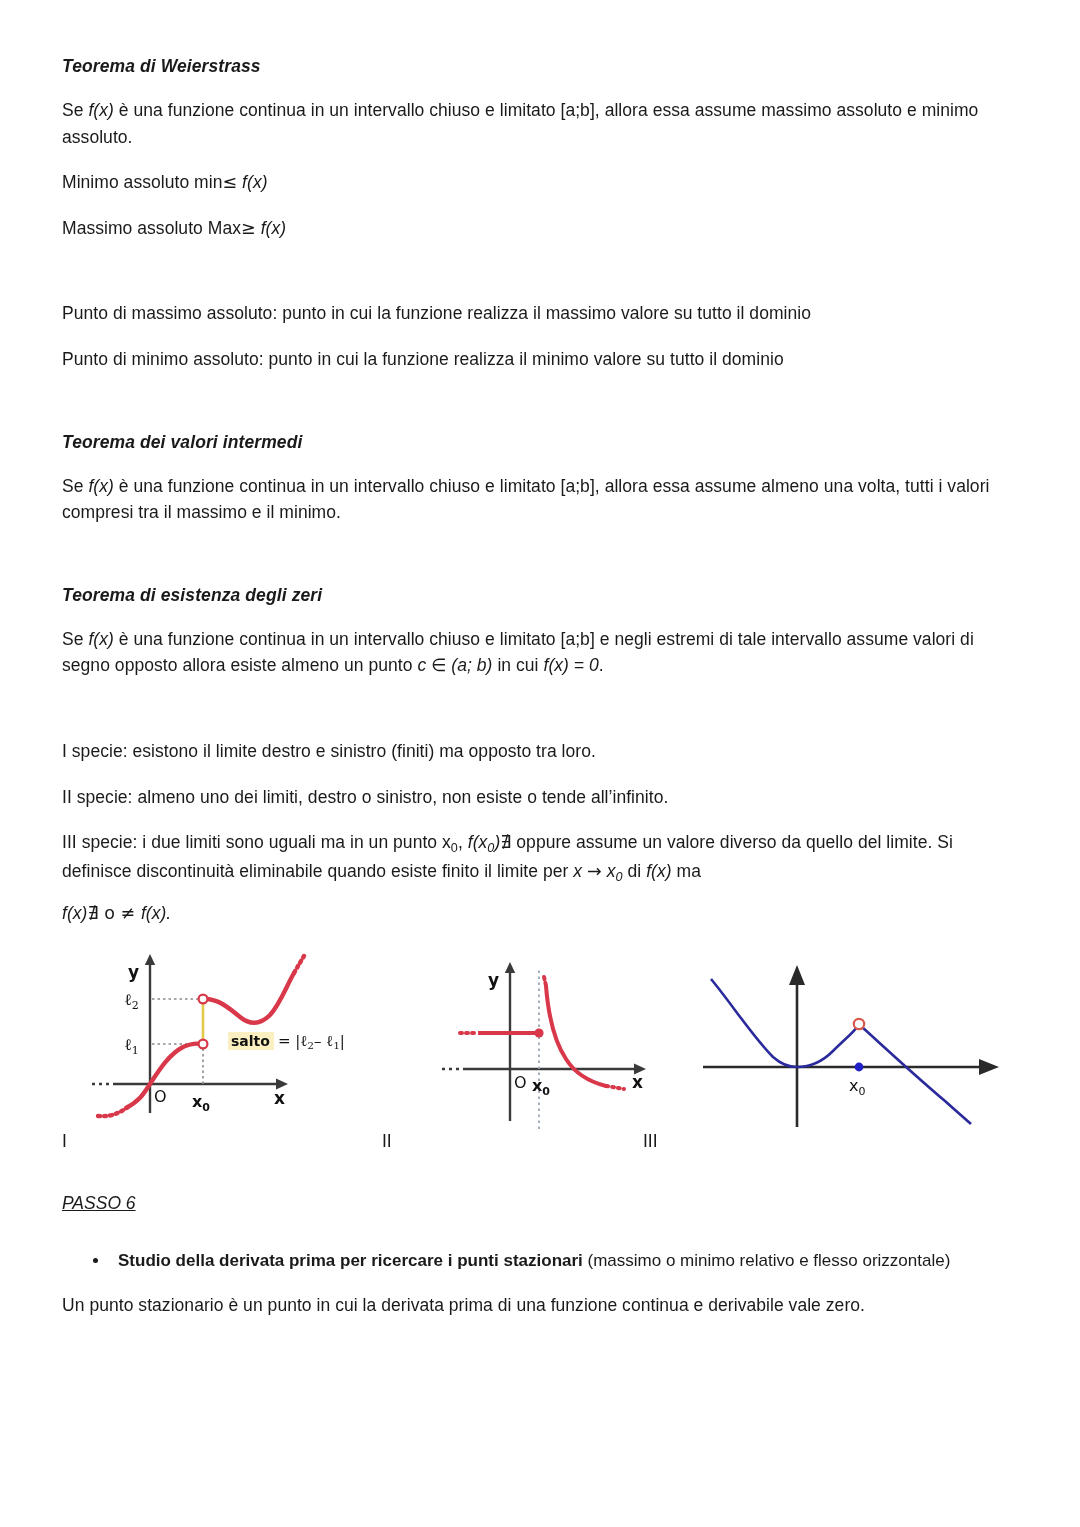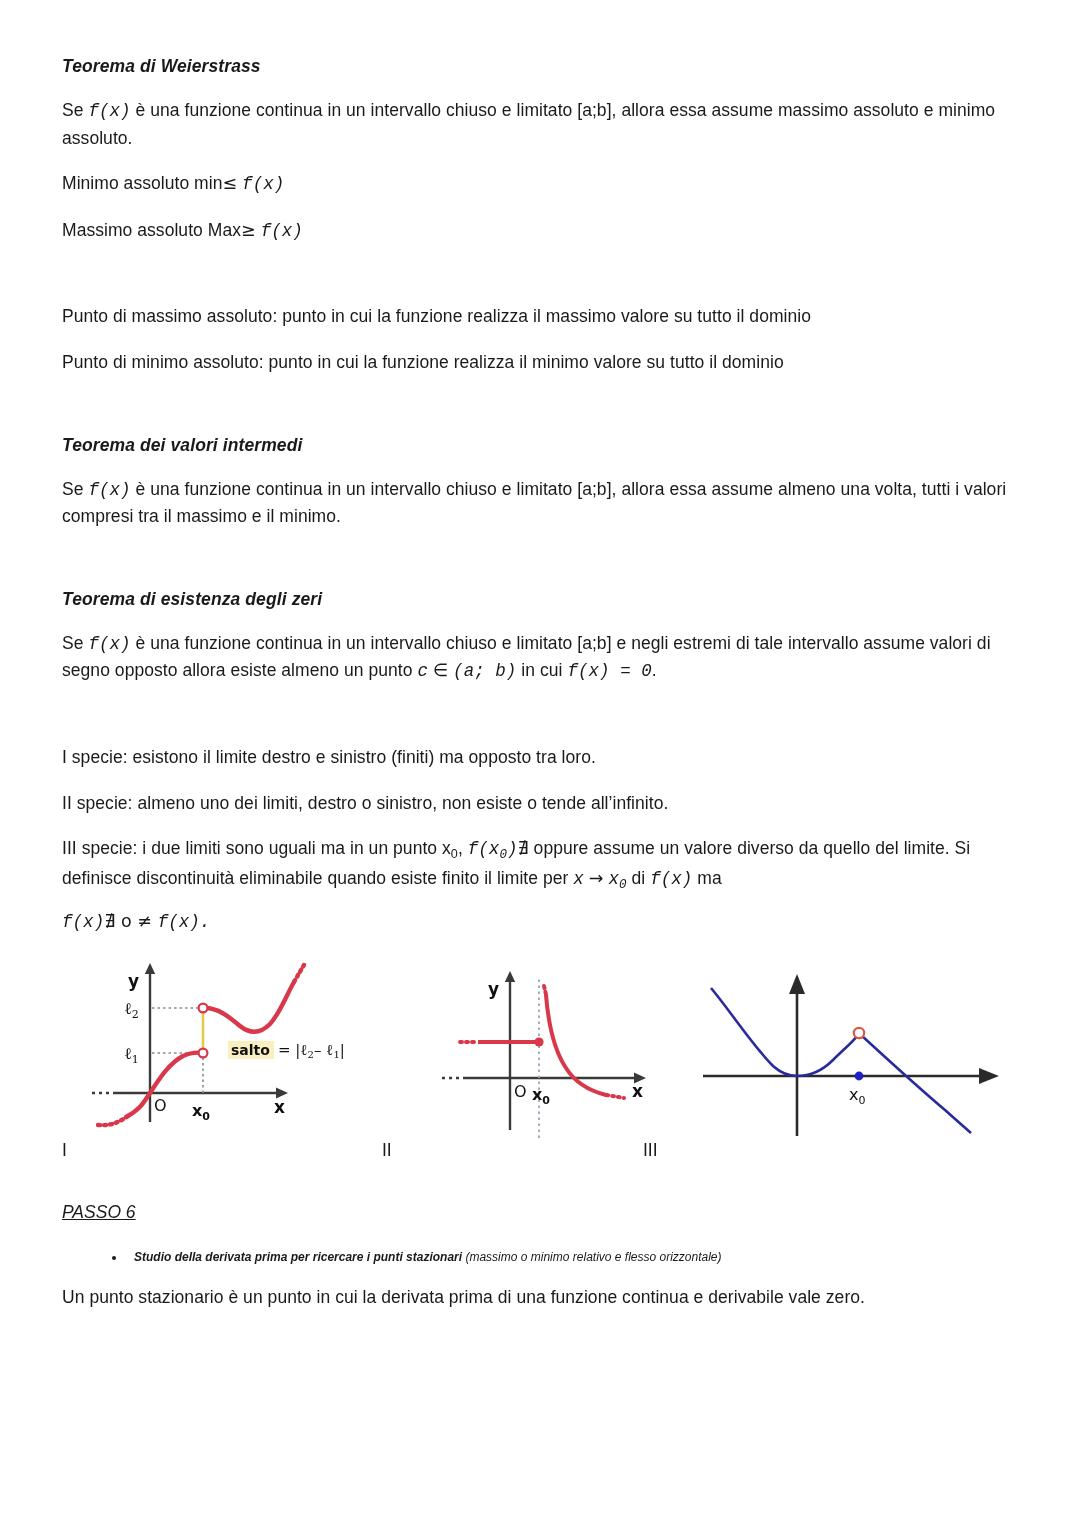--- a/index.html
+++ b/index.html
@@ -37,21 +37,21 @@
     line-height: 1.52;
     margin: 0 0 19px 0;
     letter-spacing: 0.05px;
   }
   p.tight { margin-bottom: 14px; }
 
   .gap-lg { height: 40px; }
   .gap-md { height: 28px; }
 
   .mathv {
-    font-family: Liberation Mono, monospace;
+    font-family: Liberation Sans, sans-serif;
     font-style: italic;
     font-size: 17.5px;
   }
   .mathop {
     font-family: "DejaVu Sans", sans-serif;
     font-style: normal;
   }
   .sub {
     font-size: 0.72em;
     vertical-align: -0.28em;
@@ -61,33 +61,32 @@
     font-size: 0.72em;
     vertical-align: -0.28em;
     font-style: normal;
   }
 
   
   .passo {
     font-size: 17.5px;
     text-decoration: underline;
     font-style: italic;
-    margin: 0 0 9px 0;
+    margin: 0 0 34px 0;
     display: inline-block;
   }
   ul.bullets {
     margin: 0 0 18px 0;
     padding-left: 48px;
   }
   ul.bullets li {
-    font-size: 12px;
+    font-size: 17px;
     line-height: 1.52;
-    margin: 16px;
+    margin: 0;
     padding-left: 8px;
-    font-style: italic;
   }
   ul.bullets li b { font-weight: bold; }
 
   
   .figure-row {
     position: relative;
     width: 956px;
     height: 190px;
     margin-top: 4px;
   }

